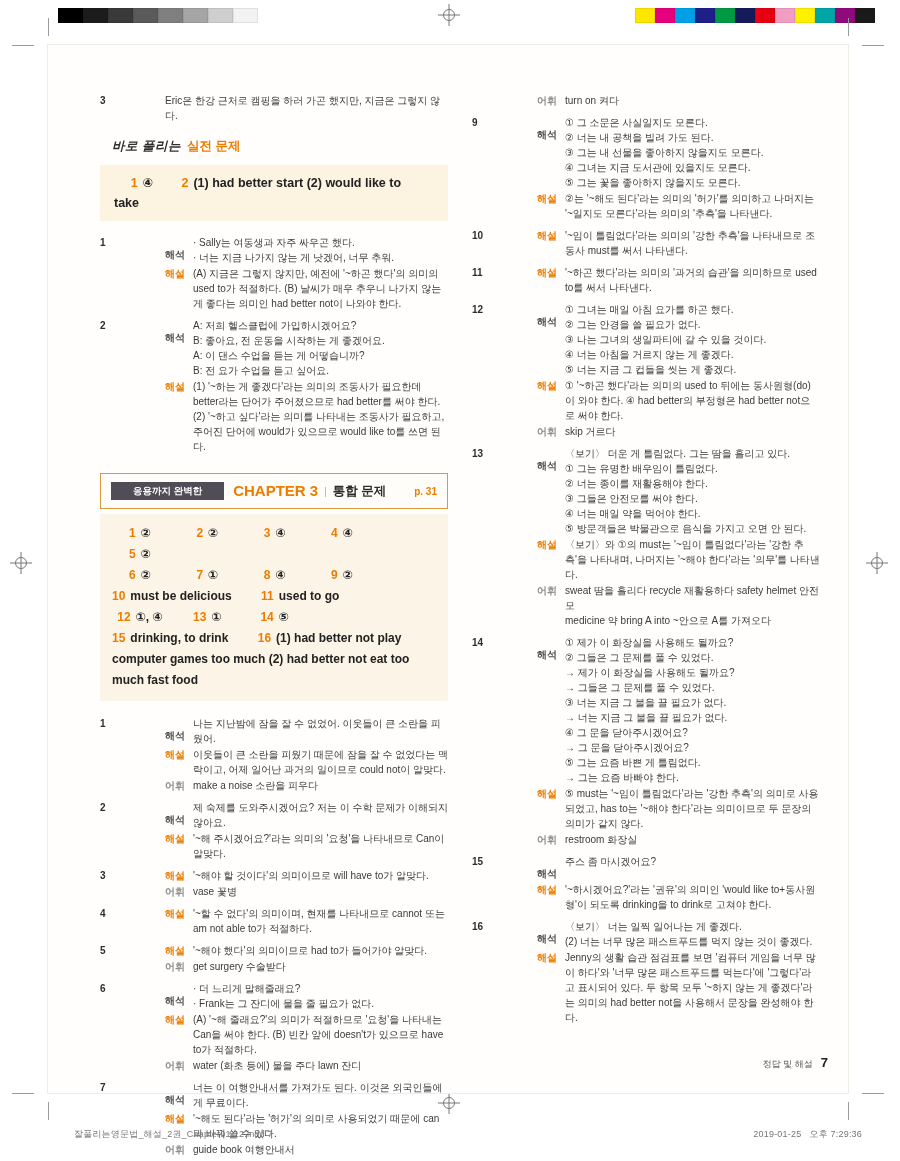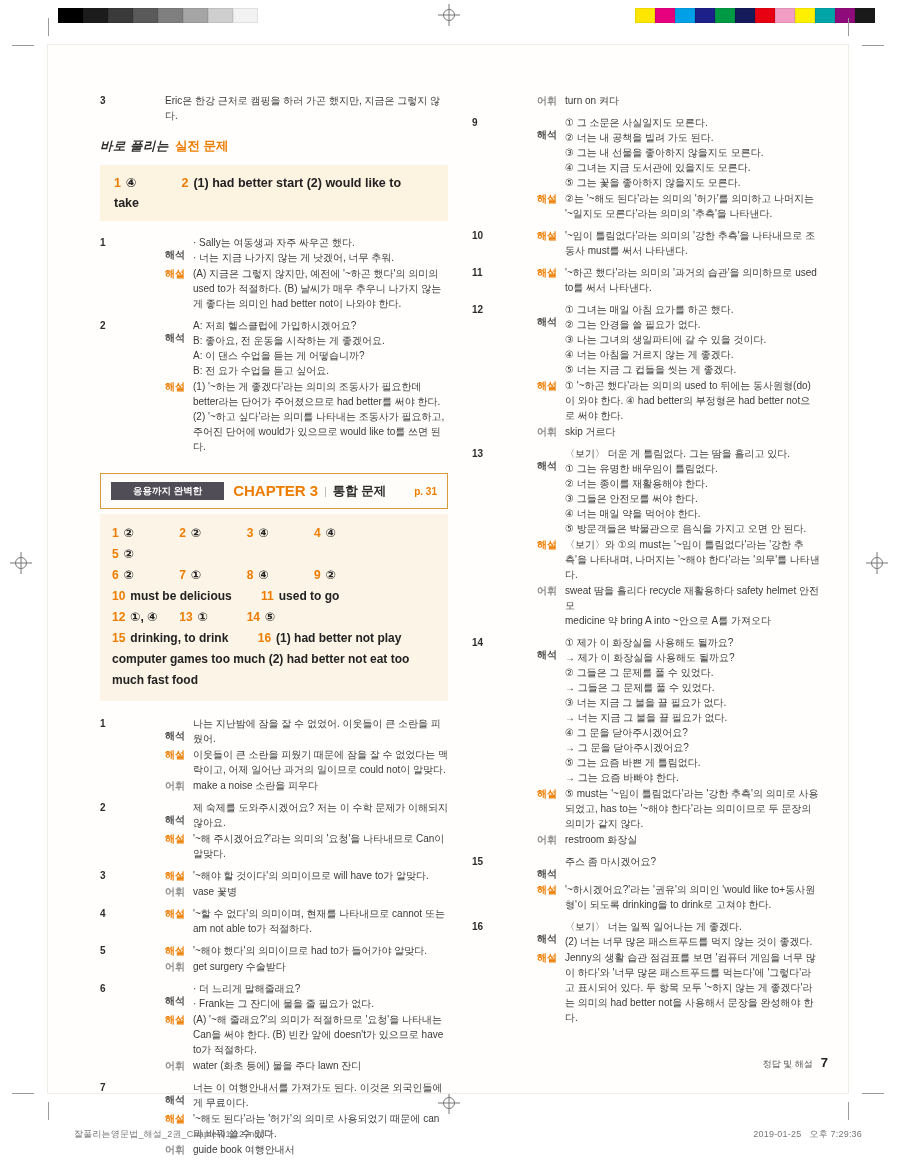--- a/index.html
+++ b/index.html
@@ -28,30 +28,30 @@
   .entry-num{width:20px;flex:none;font-weight:700;color:#2d2d2d;}
   .entry-body{flex:1;min-width:0;}
   .part{display:flex;margin-bottom:1px;padding-left:45px;}
   .lab{width:28px;flex:none;font-weight:700;}
   .lab-int{color:#4c4c4c;margin-top:12px;}
   .lab-exp{color:#ed7d00;}
   .lab-voc{color:#8c8c8c;}
   .txt{flex:1;min-width:0;}
   
   .prelude{margin-bottom:13px;}
-  .practice-heading{margin:0 0 9px 0;font-size:12.5px;}
+  .practice-heading{margin:0 0 9px 12px;font-size:12.5px;}
   .ph-script{font-weight:700;font-style:italic;color:#2f2f2f;letter-spacing:0.5px;margin-right:6px;}
   .ph-accent{font-weight:700;color:#ed7d00;}
   .answer-box{
     background:#fdf3e1;padding:8px 14px;margin-bottom:14px;
     font-size:12.5px;font-weight:700;color:#222;line-height:1.6;
   }
   .ans-num{color:#ed7d00;font-weight:700;margin-right:5px;}
   .ans-val{color:#222;font-weight:700;}
-  .pair-block{display:inline-block;min-width:56px;margin-right:8px;}
+  .pair-block{display:inline-block;min-width:56px;margin-right:8px;text-align:center;}
   .pair-inline{display:inline;margin-right:26px;}
   
   .chapter-head{
     border:1px solid #d99a3e;display:flex;align-items:center;
     padding:6px 10px;margin:18px 0 5px 0;background:#fffdf9;
   }
   .ch-badge{
     background:#504d56;color:#fff;font-size:9.5px;font-weight:700;
     padding:2px 22px;margin-right:9px;white-space:nowrap;
   }
@@ -472,22 +472,22 @@
               </div>
             </div>
           </div>
           <div class="entry">
             <div class="entry-num">14</div>
             <div class="entry-body">
               <div class="part">
                 <span class="lab lab-int">해석</span>
                 <div class="txt">
                   <div class="line">① 제가 이 화장실을 사용해도 될까요?</div>
+                  <div class="line">② 그들은 그 문제를 풀 수 있었다.</div>
                   <div class="line">→ 제가 이 화장실을 사용해도 될까요?</div>
-                  <div class="line">② 그들은 그 문제를 풀 수 있었다.</div>
                   <div class="line">→ 그들은 그 문제를 풀 수 있었다.</div>
                   <div class="line">③ 너는 지금 그 불을 끌 필요가 없다.</div>
                   <div class="line">→ 너는 지금 그 불을 끌 필요가 없다.</div>
                   <div class="line">④ 그 문을 닫아주시겠어요?</div>
                   <div class="line">→ 그 문을 닫아주시겠어요?</div>
                   <div class="line">⑤ 그는 요즘 바쁜 게 틀림없다.</div>
                   <div class="line">→ 그는 요즘 바빠야 한다.</div>
                 </div>
               </div>
               <div class="part">

